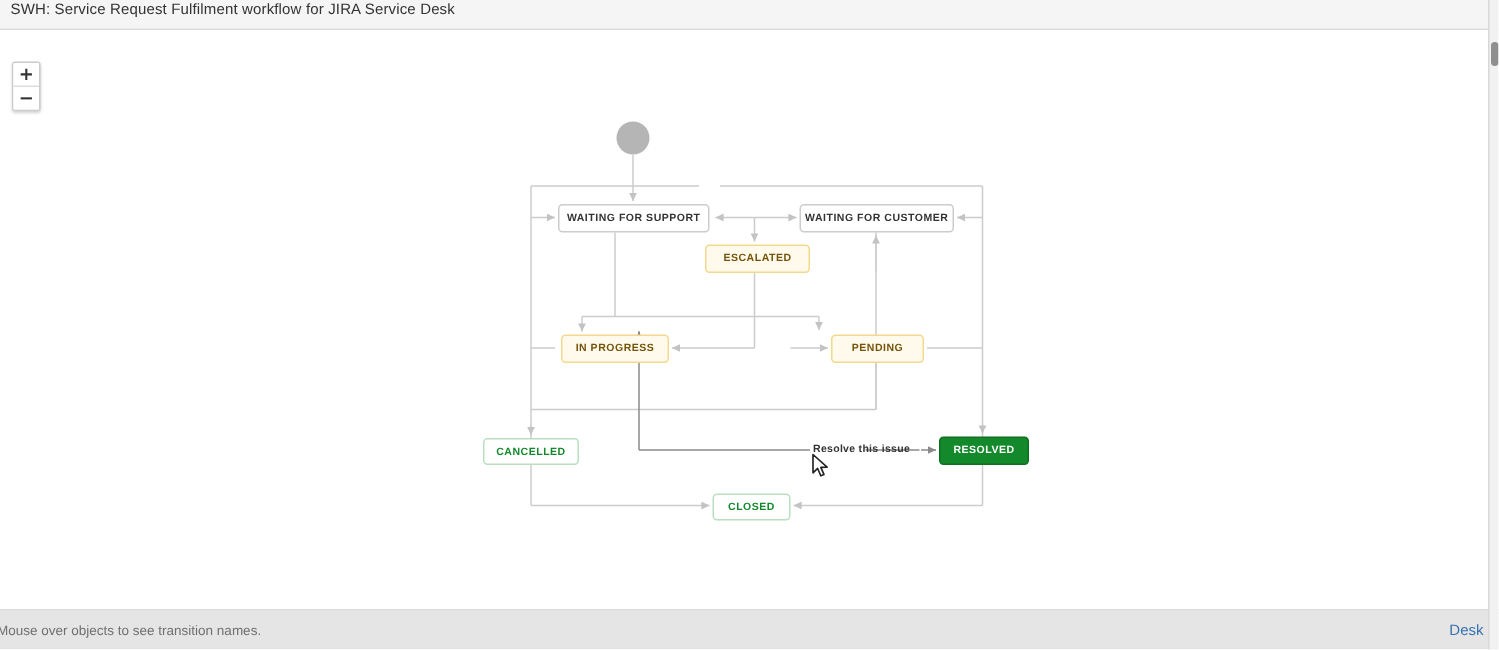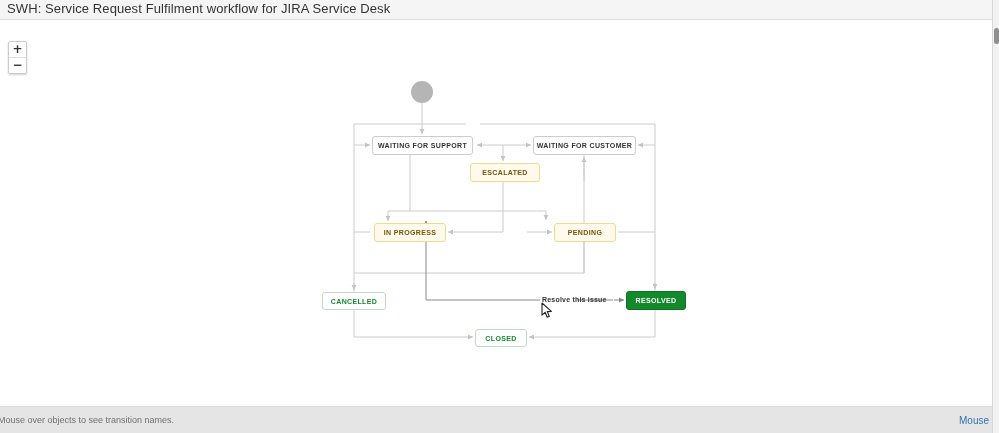--- a/index.html
+++ b/index.html
@@ -24,21 +24,21 @@
     width: 999px;
     height: 20px;
     background: #f5f5f5;
     border-bottom: 1px solid #dddddd;
     box-sizing: border-box;
   }
   .dialog-title {
     position: absolute;
     left: 7px;
     top: 1px;
-    font-size: 13px;
+    font-size: 10px;
     font-weight: 400;
     color: #333333;
     white-space: nowrap;
     letter-spacing: 0.1px;
   }
 
   
   .dialog-body {
     position: absolute;
     left: 0;
@@ -308,18 +308,18 @@
 
     <svg class="cursor-pointer" style="left:541px; top:281px;" width="13" height="18" viewBox="0 0 13 18">
       <path d="M1,1 L1,13.2 L4.1,10.3 L6.2,15.2 L8.3,14.3 L6.2,9.6 L10.4,9.4 Z" fill="#ffffff" stroke="#222222" stroke-width="1.1" stroke-linejoin="round"></path>
     </svg>
 
   </div>
 </div>
 
 <div class="dialog-footer">
   <div class="footer-hint">Mouse over objects to see transition names.</div>
-  <a class="footer-close" href="#">Mouse</a>
+  <a class="footer-close" href="#">Desk</a>
 </div>
 
 <div class="vscrollbar">
   <div class="vscroll-thumb"></div>
 </div>
 
 </body></html>

